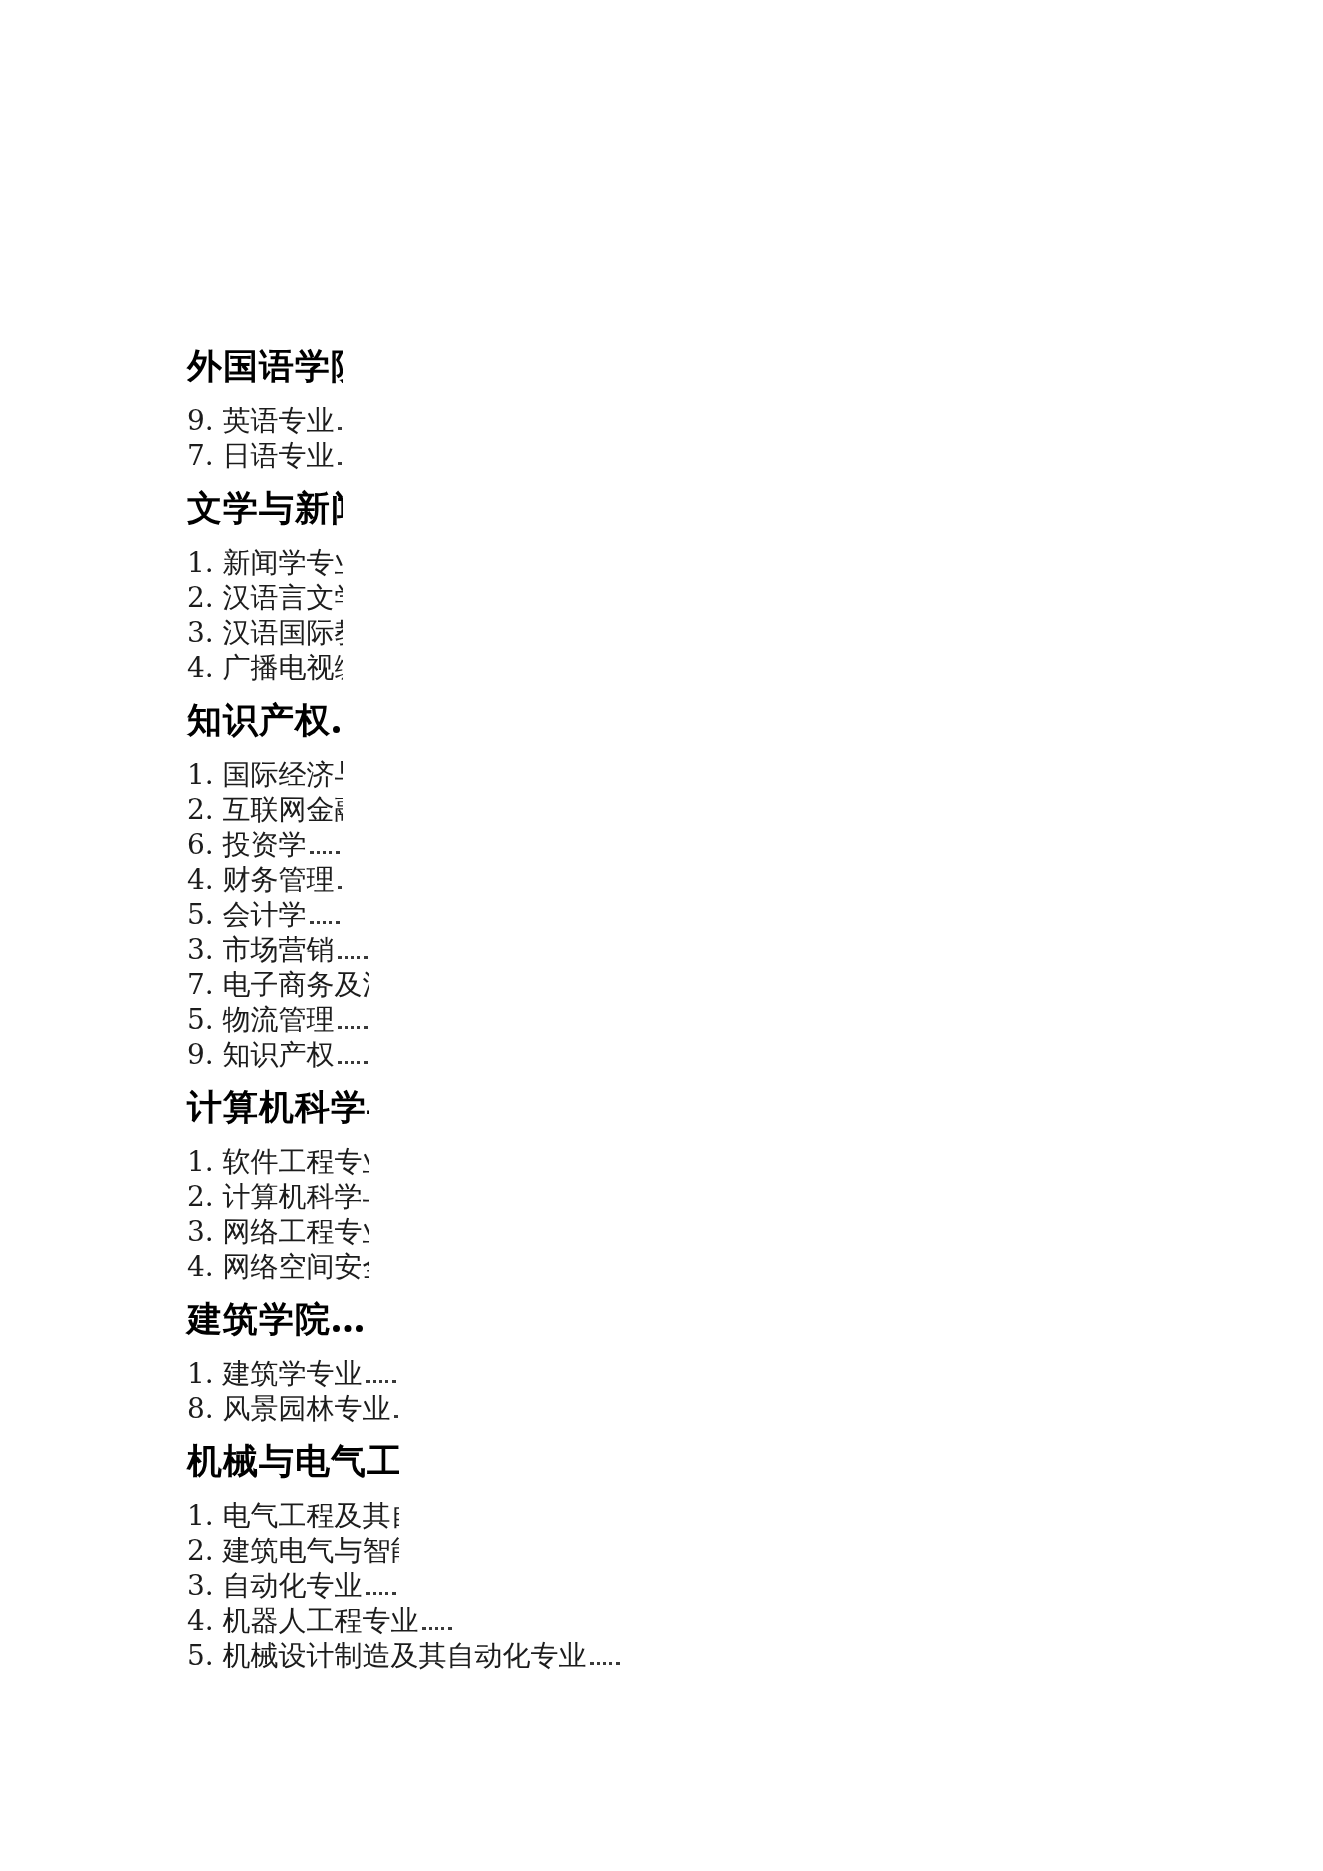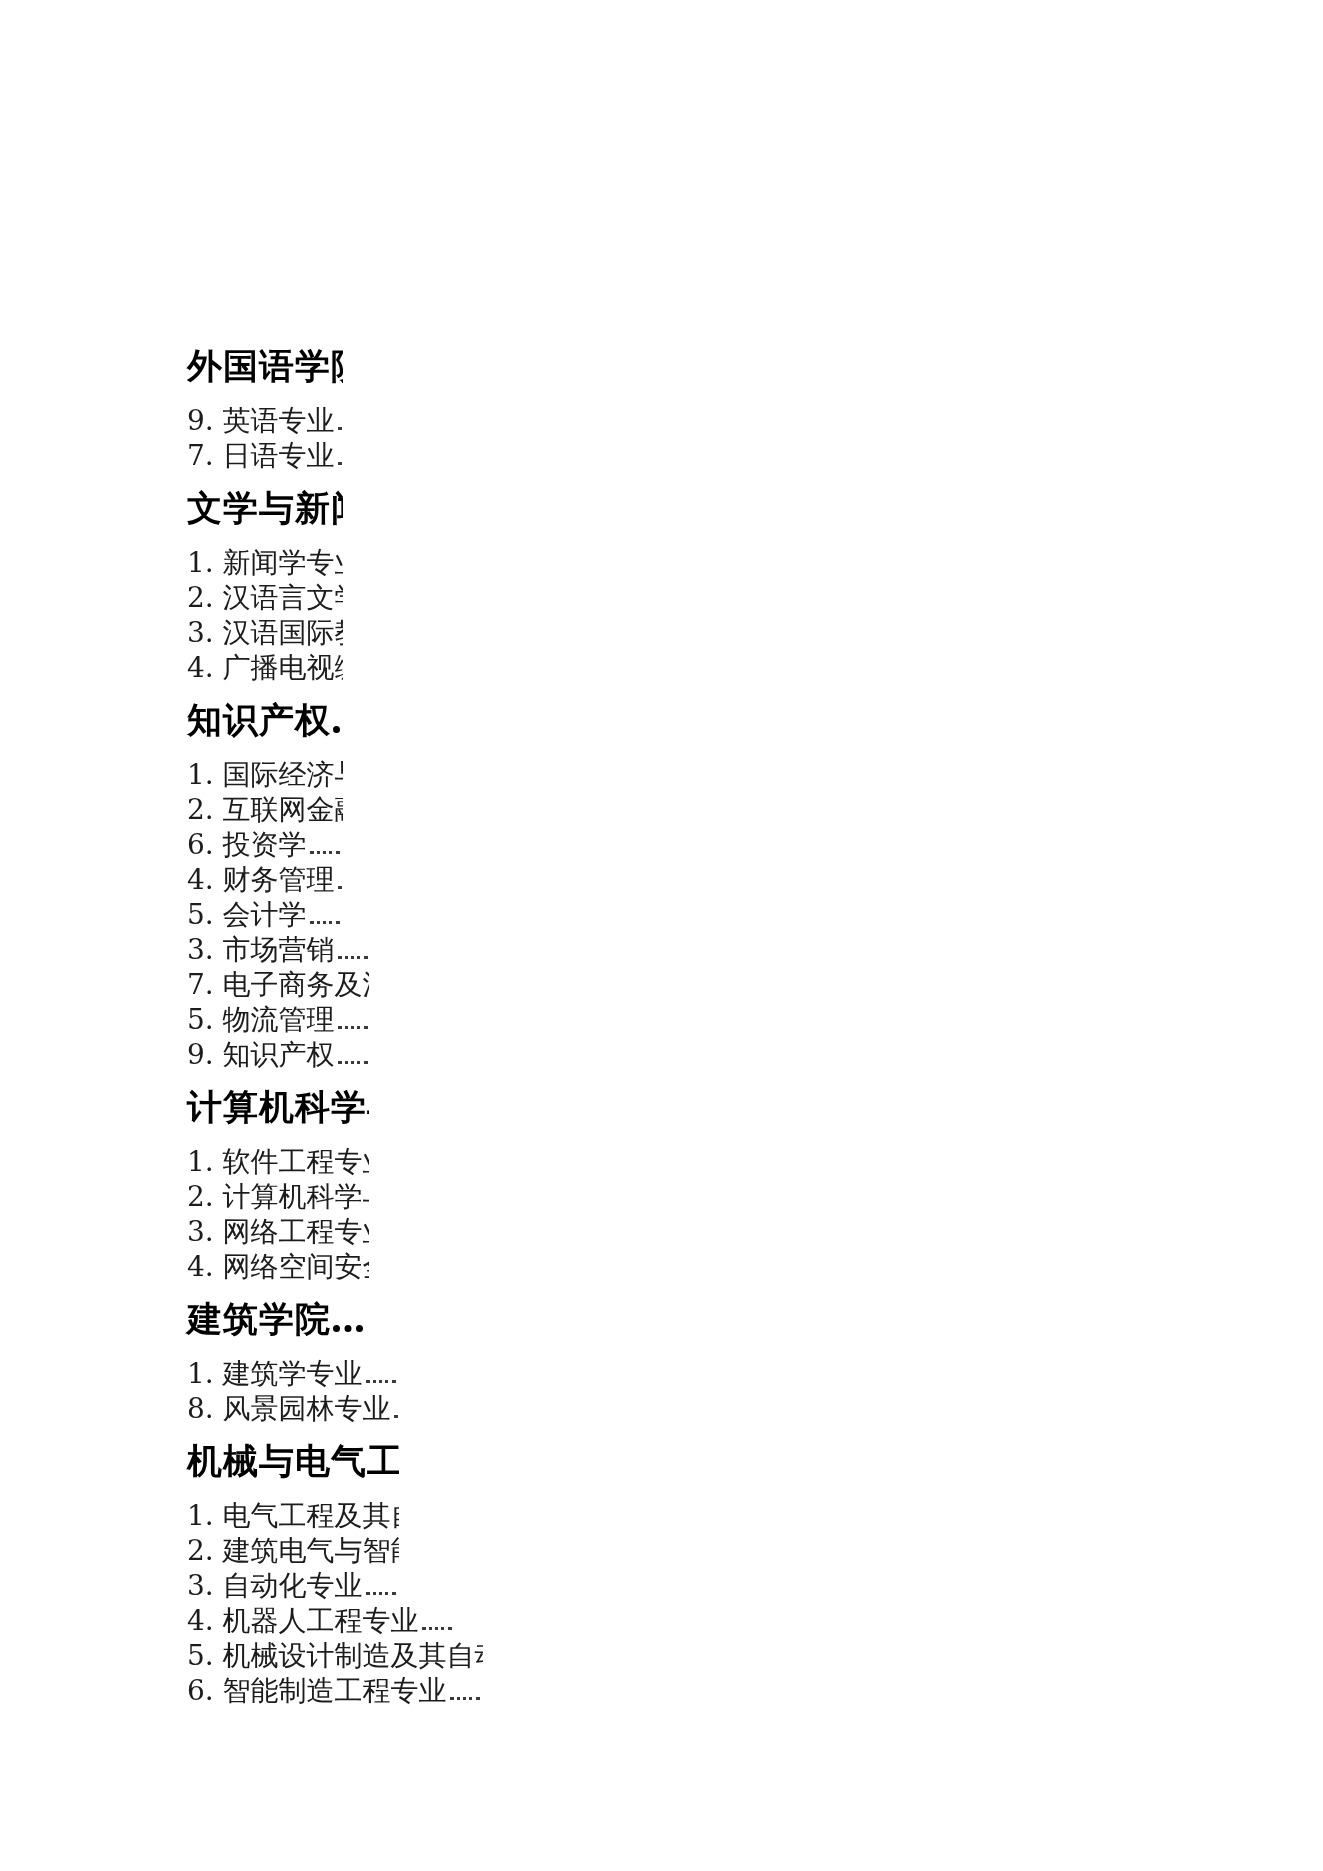--- a/index.html
+++ b/index.html
@@ -249,19 +249,14 @@
       <div class="row item-row">
         <span class="label">4. 机器人工程专业</span>
         <span class="dots"></span>
         <span class="page">15</span>
       </div>
       <div class="row item-row">
         <span class="label">5. 机械设计制造及其自动化专业</span>
         <span class="dots"></span>
         <span class="page">16</span>
       </div>
-      <div class="row item-row">
-        <span class="label">6. 智能制造工程专业</span>
-        <span class="dots"></span>
-        <span class="page">17</span>
-      </div>
     </div>
 </div>
 
 </body></html>

